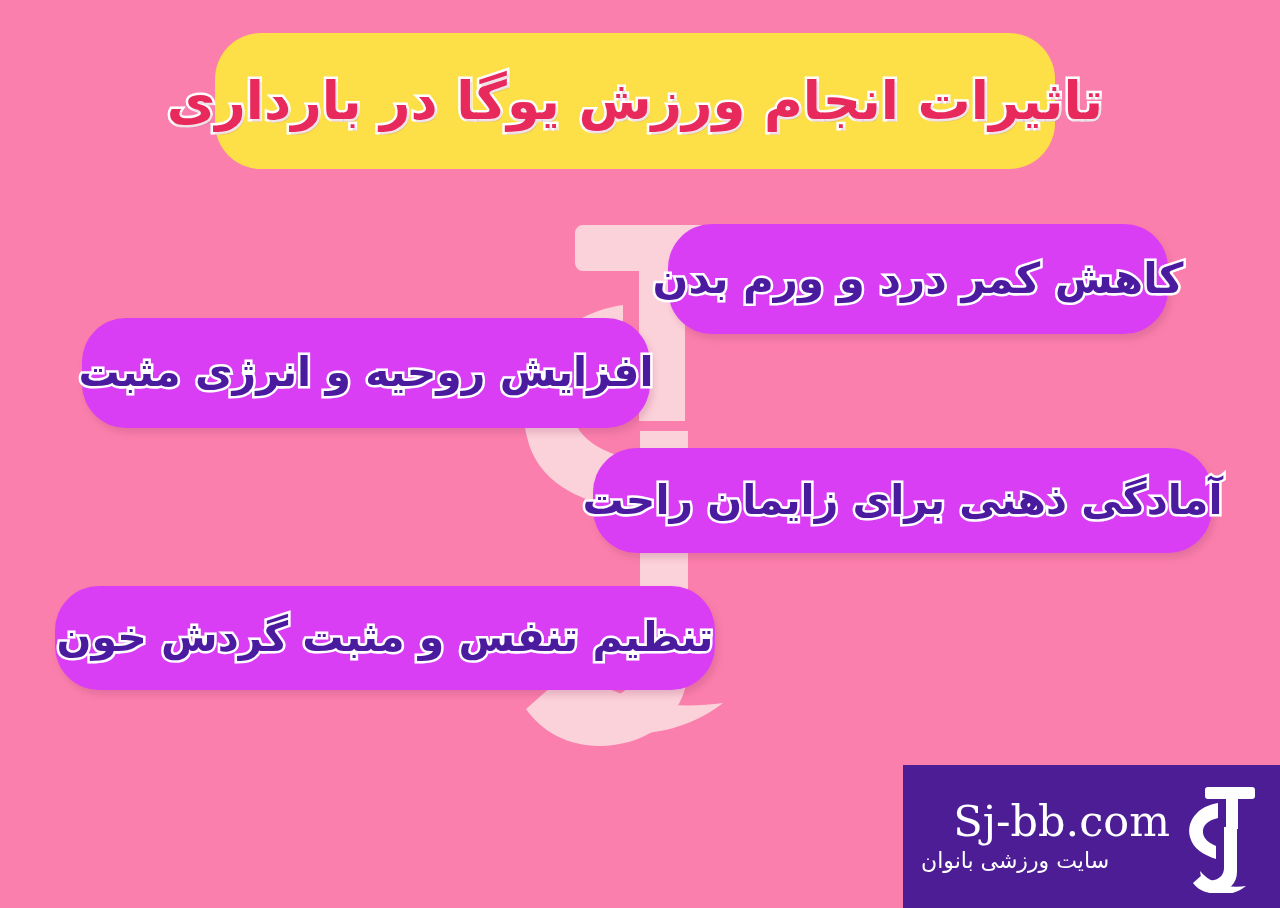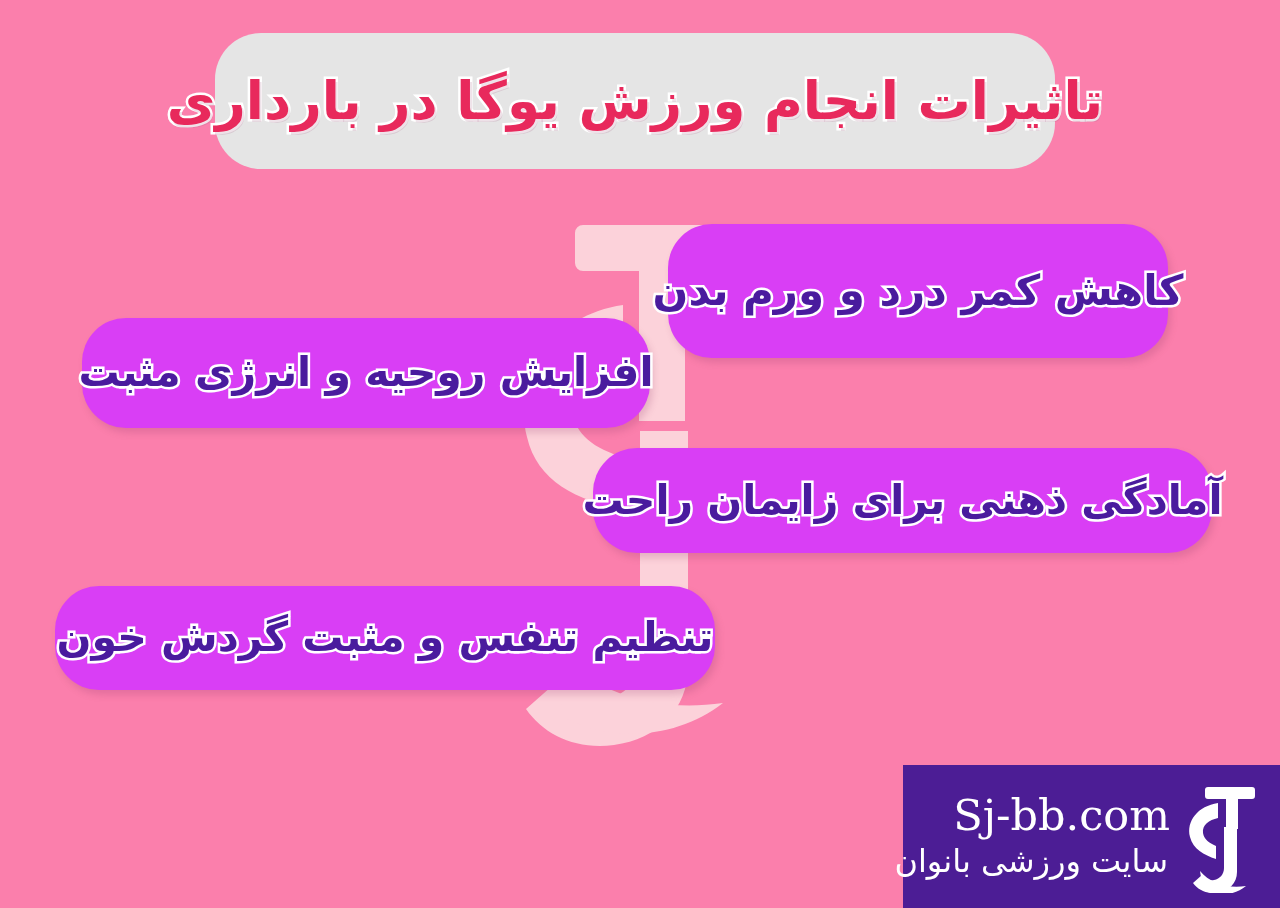--- a/index.html
+++ b/index.html
@@ -31,21 +31,21 @@
     pointer-events: none;
   }
 
   
   .title-pill {
     position: absolute;
     left: 215px;
     top: 33px;
     width: 840px;
     height: 136px;
-    background: #e5e5e5;
+    background: #fde047;
     border-radius: 46px;
     display: flex;
     align-items: center;
     justify-content: center;
     box-sizing: border-box;
     padding: 0 26px;
   }
   .title-text {
     font-family: "DejaVu Sans", sans-serif;
     font-weight: bold;
@@ -85,21 +85,21 @@
     direction: rtl;
     unicode-bidi: isolate;
     text-align: center;
     white-space: nowrap;
     letter-spacing: -0.5px;
     -webkit-text-stroke: 5px #ffffff;
     paint-order: stroke fill;
     text-shadow: 0 0 1px #ffffff;
   }
 
-  .pill-1 { left: 668px; top: 224px;  width: 500px; height: 134px; }
+  .pill-1 { left: 668px; top: 224px;  width: 500px; height: 110px; }
   .pill-2 { left: 82px;  top: 318px;  width: 568px; height: 110px; }
   .pill-3 { left: 593px; top: 448px;  width: 619px; height: 105px; }
   .pill-4 { left: 55px;  top: 586px;  width: 660px; height: 104px; }
 
   .pill-1 .pill-text { font-size: 42px; }
   .pill-2 .pill-text { font-size: 41px; }
   .pill-3 .pill-text { font-size: 41px; }
   .pill-4 .pill-text { font-size: 41px; }
 
   
@@ -132,21 +132,21 @@
     font-family: "DejaVu Serif", serif;
     font-size: 43px;
     line-height: 1.05;
     color: #ffffff;
     letter-spacing: 0px;
     direction: ltr;
     white-space: nowrap;
   }
   .wm-tagline {
     font-family: "DejaVu Sans", sans-serif;
-    font-size: 32px;
+    font-size: 22px;
     line-height: 1.2;
     color: #ffffff;
     direction: rtl;
     white-space: nowrap;
     margin-top: 4px;
     align-self: flex-end;
     padding-right: 2px;
   }
 </style>
 </head>

